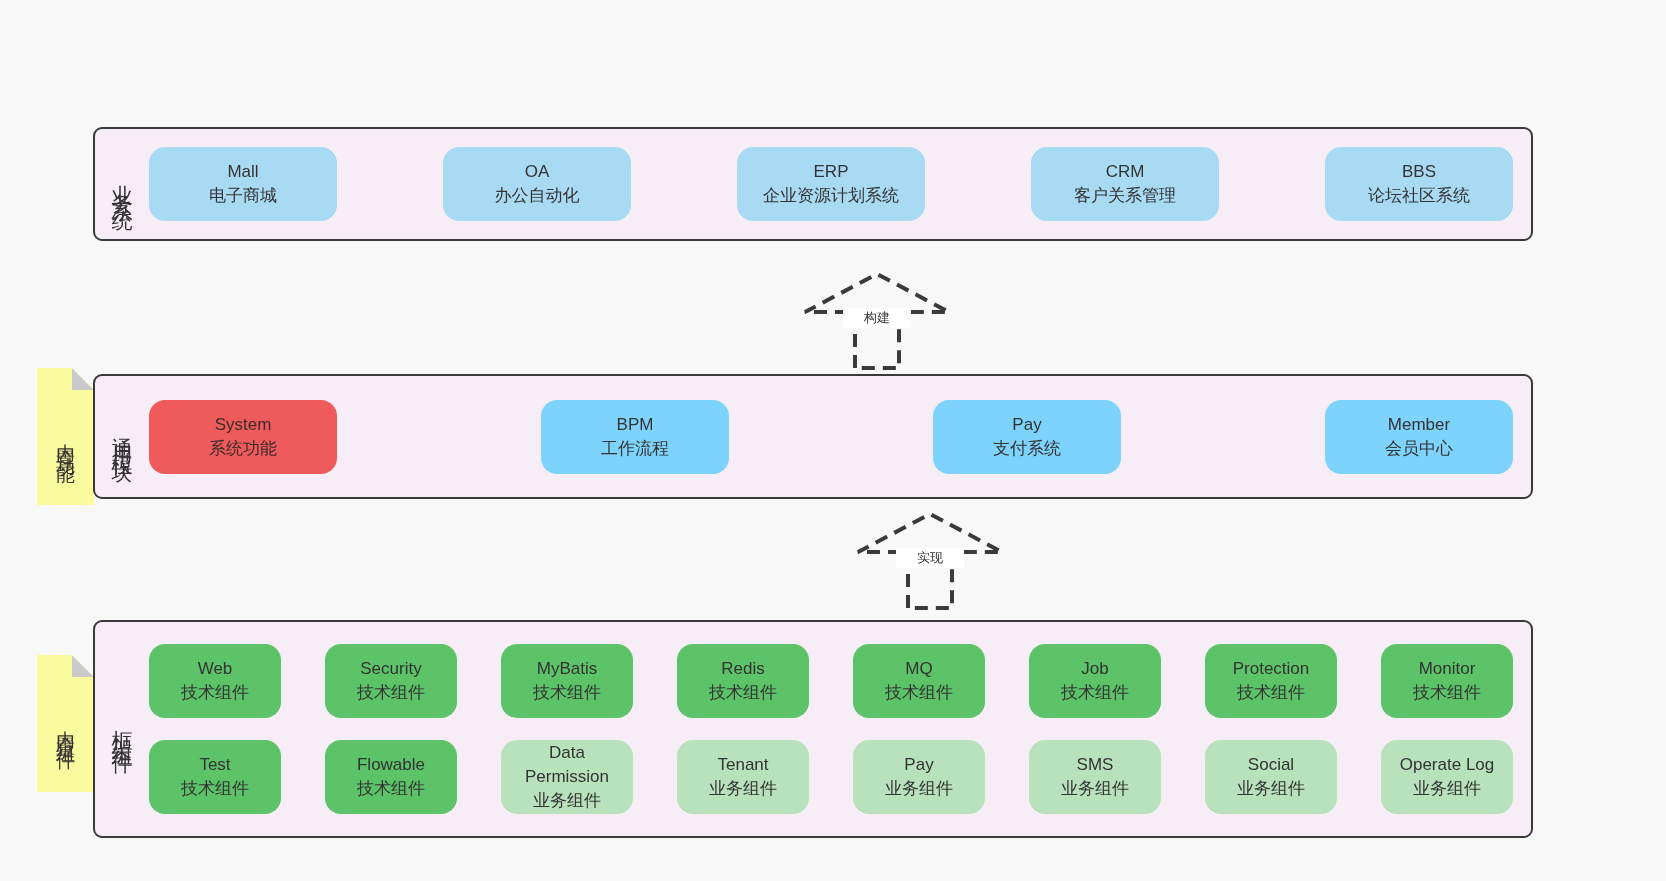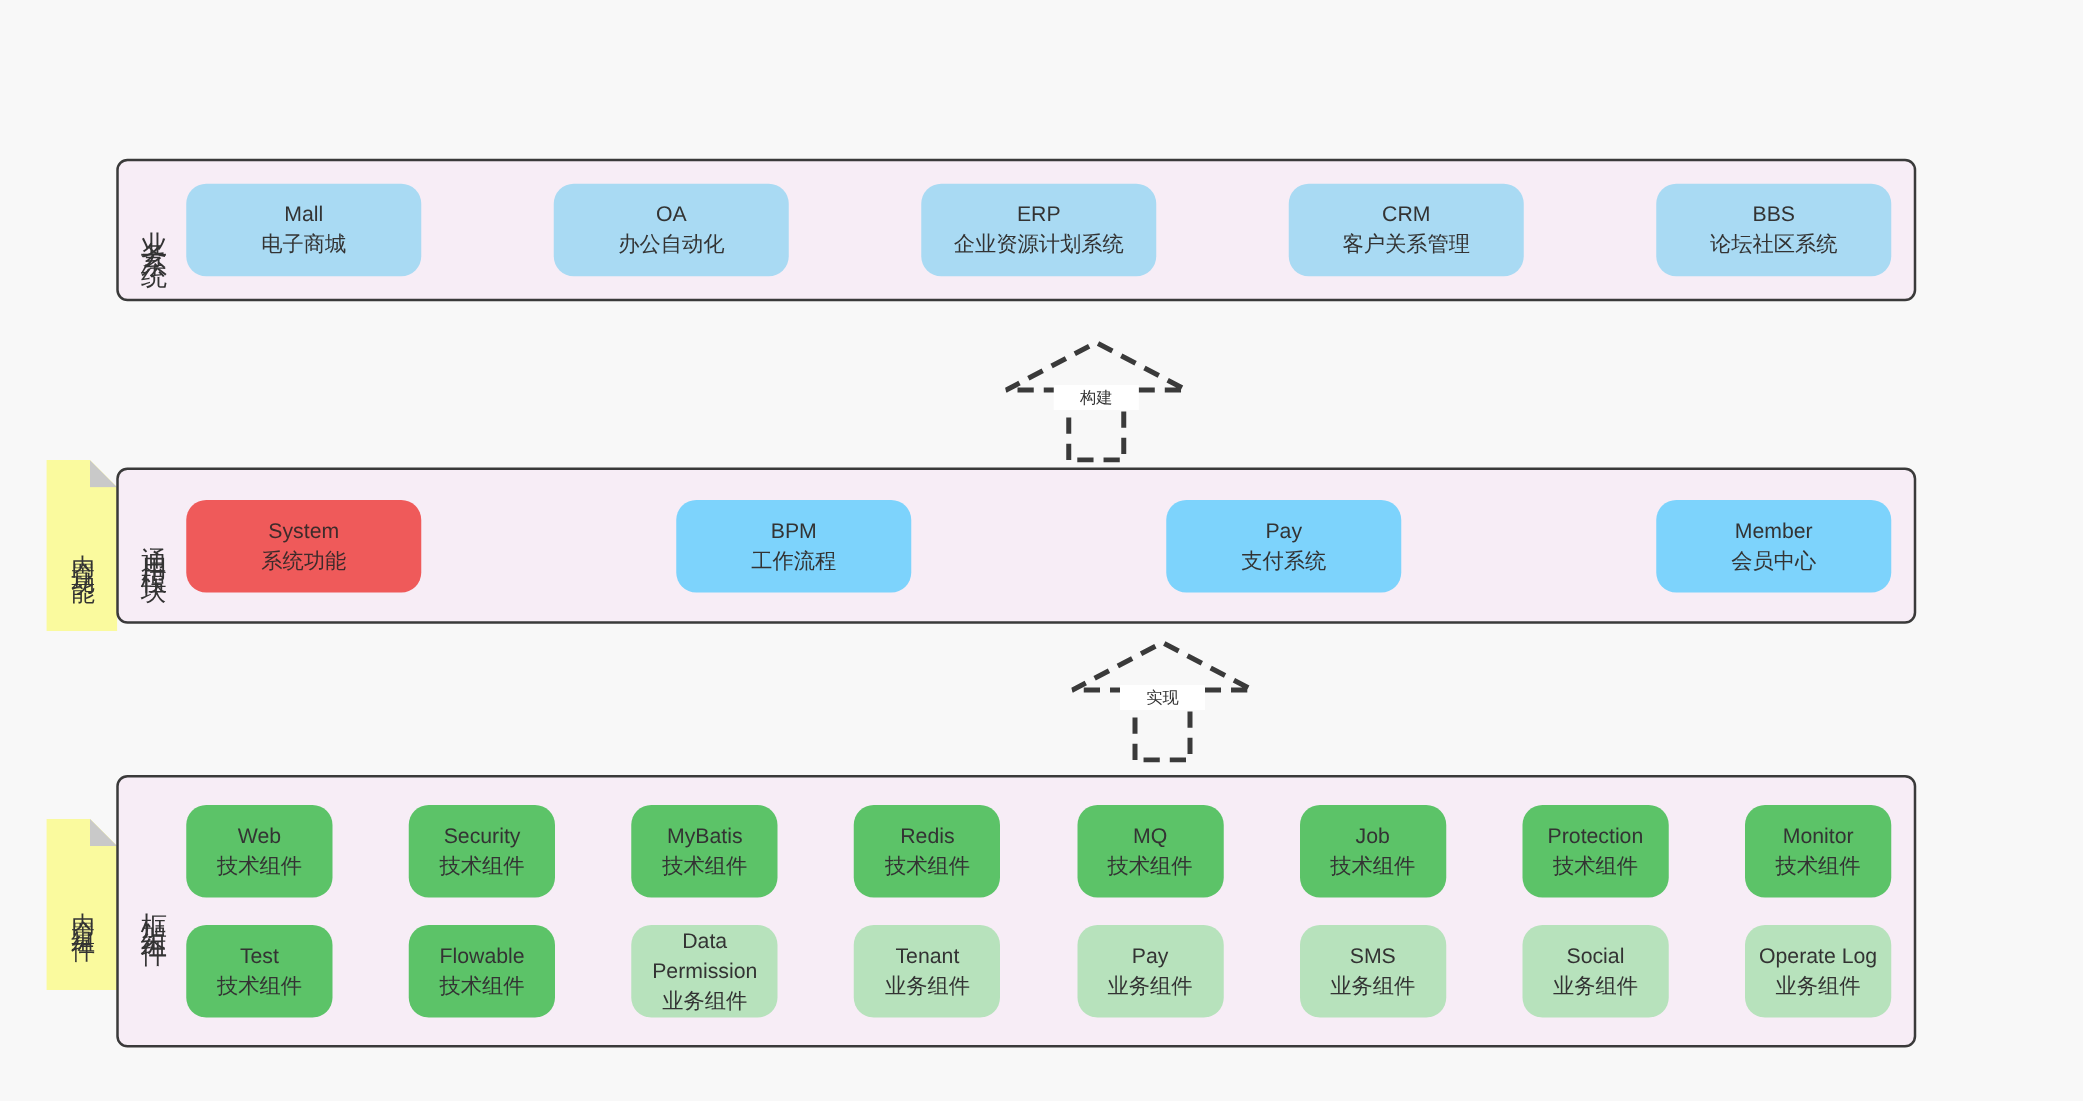--- a/index.html
+++ b/index.html
@@ -98,21 +98,21 @@
     flex-direction: column;
     align-items: center;
     justify-content: center;
     text-align: center;
     font-size: 17px;
     line-height: 24px;
     color: #333;
     padding: 0 10px;
   }
   .w-wide   { width: 188px; }
-  .w-narrow { width: 117px; }
+  .w-narrow { width: 132px; }
   .c-blue       { background: #a9daf3; }
   .c-red        { background: #ef5a5a; color: #3d2b2b; align-items: center; }
   .c-pink       { background: #7dd3fc; }
   .c-green      { background: #5cc368; }
   .c-lightgreen { background: #b7e2bc; }
 
   
   .arrow {
     position: absolute;
     width: 160px;

